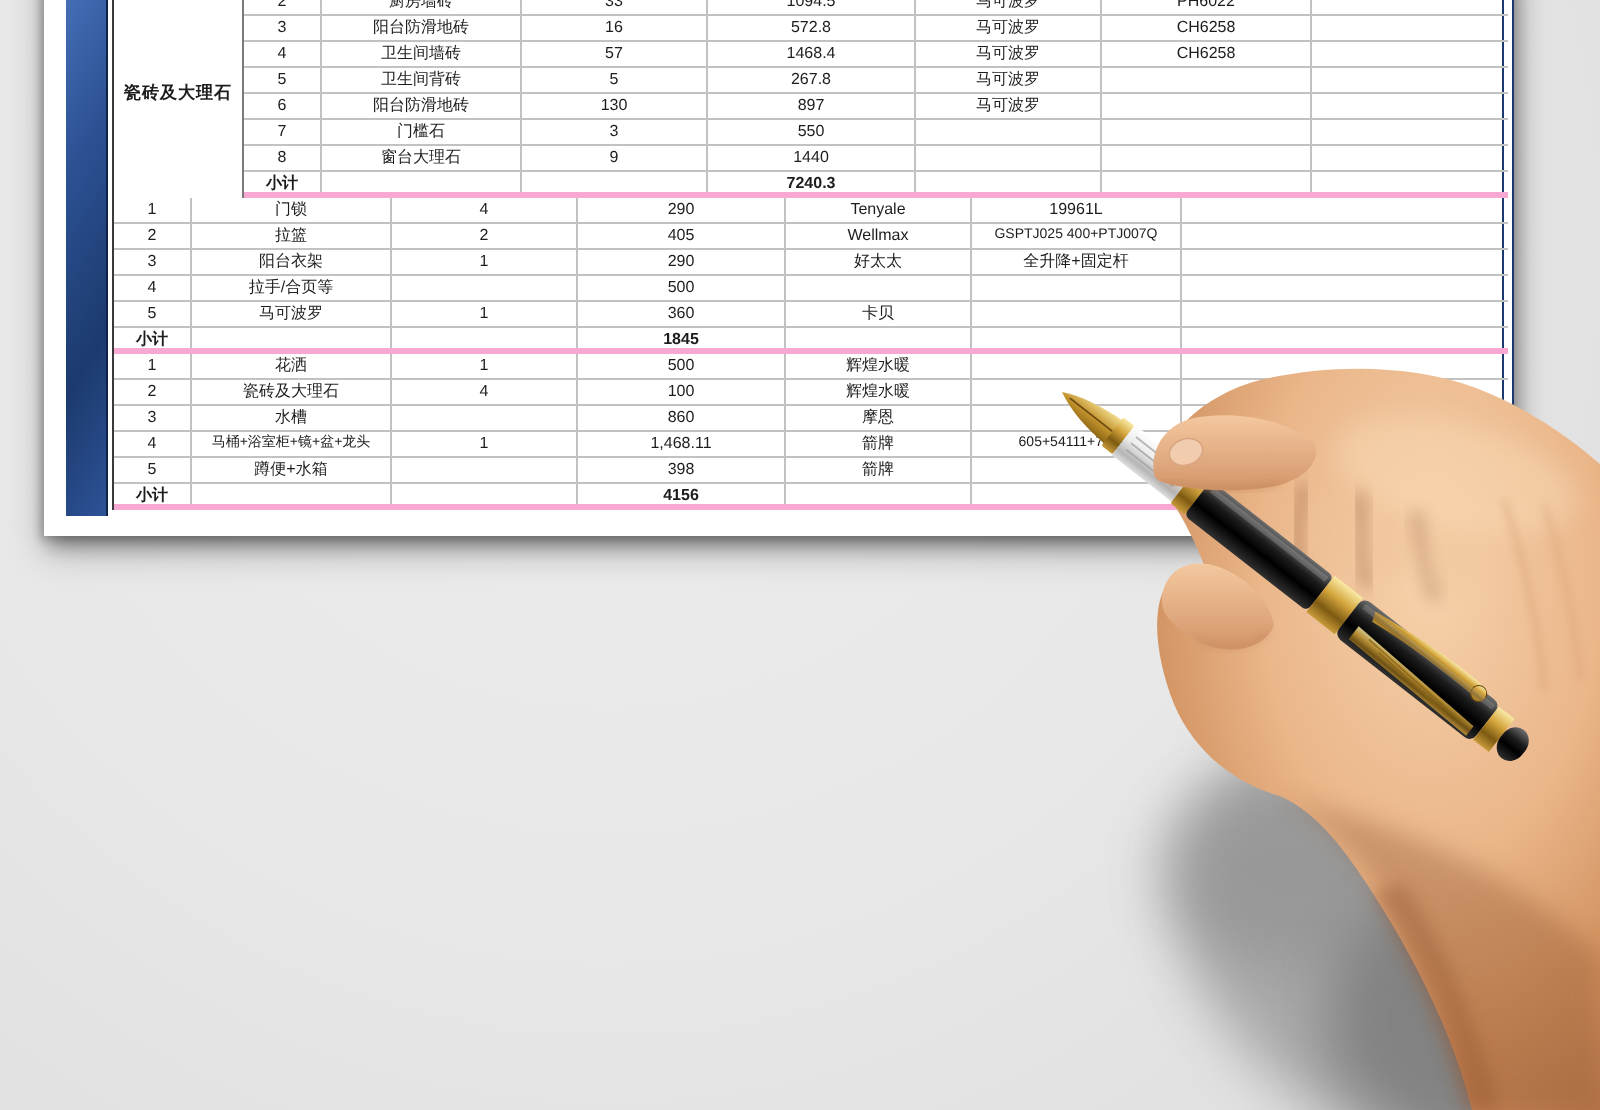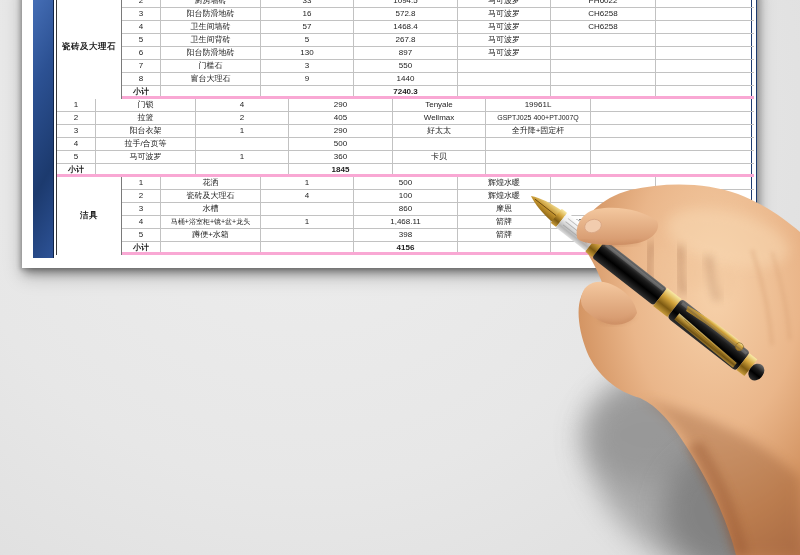--- a/index.html
+++ b/index.html
@@ -162,21 +162,20 @@
           <div class="cell c1"></div>
           <div class="cell c2"></div>
           <div class="cell c3">1845</div>
           <div class="cell c4"></div>
           <div class="cell c5"></div>
           <div class="cell c6"></div>
         </div>
       </div>
     </div>
     <div class="section">
-      <div class="cat">洁具</div>
       <div class="rows">
         <div class="row">
           <div class="cell c0">1</div>
           <div class="cell c1">花洒</div>
           <div class="cell c2">1</div>
           <div class="cell c3">500</div>
           <div class="cell c4">辉煌水暖</div>
           <div class="cell c5"></div>
           <div class="cell c6"></div>
         </div>

